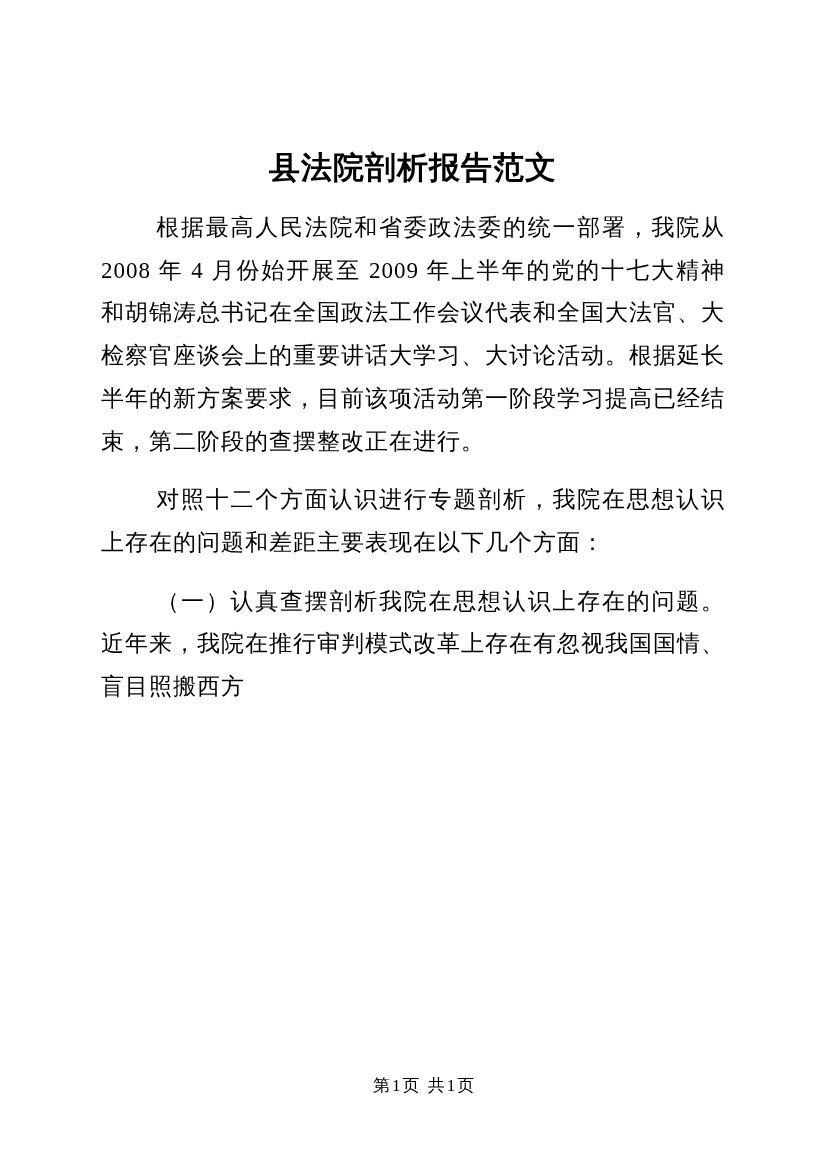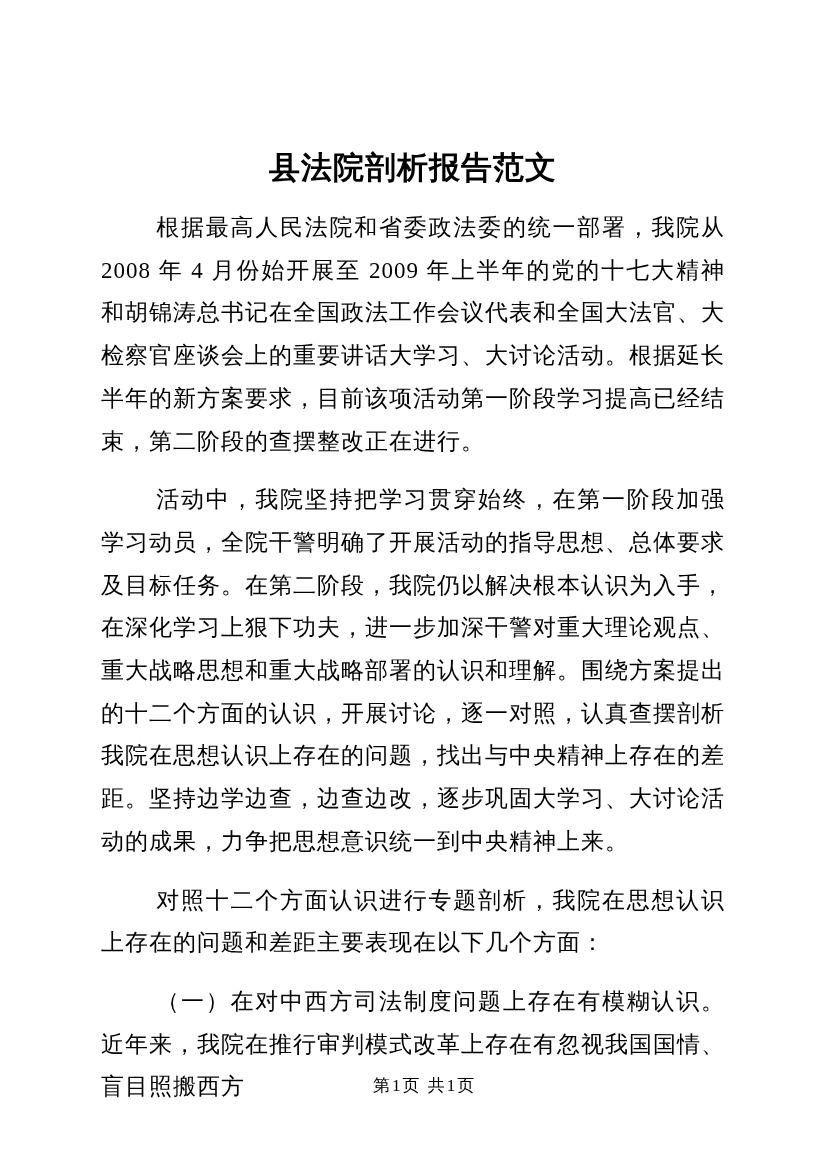--- a/index.html
+++ b/index.html
@@ -55,24 +55,23 @@
 </style>
 </head>
 <body>
 
 <div class="page">
   <div class="content">
     <h1 class="doc-title">县法院剖析报告范文</h1>
 
     <p class="para">根据最高人民法院和省委政法委的统一部署，我院从 2008 年 4 月份始开展至 2009 年上半年的党的十七大精神和胡锦涛总书记在全国政法工作会议代表和全国大法官、大检察官座谈会上的重要讲话大学习、大讨论活动。根据延长半年的新方案要求，目前该项活动第一阶段学习提高已经结束，第二阶段的查摆整改正在进行。</p>
 
-    <p class="para">活动中，我院坚持把学习贯穿始终，在第一阶段加强学习动员，全院干警明确了开展活动的指导思想、总体要求及目标任务。在第二阶段，我院仍以解决根本认识为入手，在深化学习上狠下功夫，进一步加深干警对重大理论观点、重大战略思想和重大战略部署的认识和理解。围绕方案提出的十二个方面的认识，开展讨论，逐一对照，认真查摆剖析我院在思想认识上存在的问题，找出与中央精神上存在的差距。坚持边学边查，边查边改，逐步巩固大学习、大讨论活动的成果，力争把思想意识统一到中央精神上来。</p>
 
 
     <p class="para">对照十二个方面认识进行专题剖析，我院在思想认识上存在的问题和差距主要表现在以下几个方面：</p>
 
-    <p class="para">（一）在对中西方司法制度问题上存在有模糊认识。近年来，我院在推行审判模式改革上存在有忽视我国国情、盲目照搬西方</p>
+    <p class="para">（一）认真查摆剖析我院在思想认识上存在的问题。近年来，我院在推行审判模式改革上存在有忽视我国国情、盲目照搬西方</p>
   </div>
 
   <div class="footer">
     <span>第1页 共1页</span>
   </div>
 </div>
 
 </body></html>

